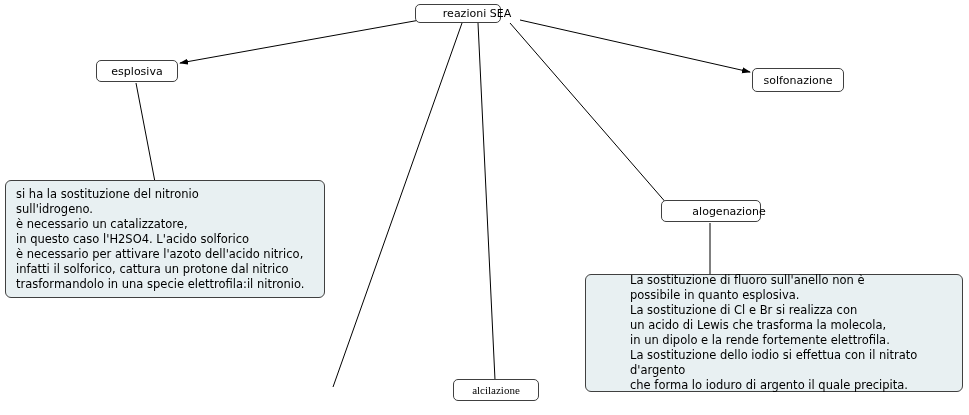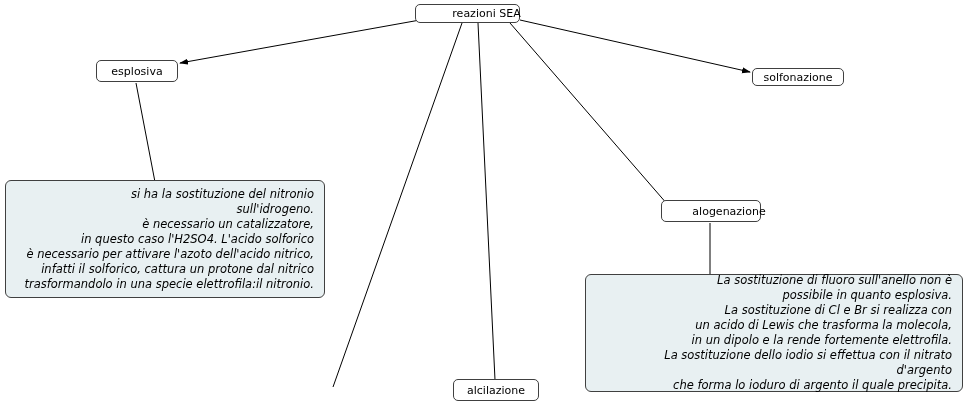--- a/index.html
+++ b/index.html
@@ -42,25 +42,24 @@
   .note {
     position: absolute;
     box-sizing: border-box;
     border: 1px solid #404040;
     border-radius: 6px;
     background: #e8f0f2;
     color: #000000;
     display: flex;
     align-items: center;
     justify-content: center;
-    text-align: right;
+    text-align: left;
     font-size: 11.5px;
     line-height: 15px;
     padding: 6px 10px;
-    font-style: italic;
   }
   .note-text {
     display: block;
     width: 100%;
     white-space: pre-line;
   }
 </style>
 </head>
 <body>
 
@@ -81,38 +80,38 @@
 
     <line x1="462" y1="23" x2="333" y2="387" stroke="#000000" stroke-width="1"></line>
 
     <line x1="478" y1="23" x2="495" y2="380" stroke="#000000" stroke-width="1"></line>
 
     <line x1="136" y1="83" x2="155" y2="182" stroke="#000000" stroke-width="1"></line>
 
     <line x1="710" y1="223" x2="710" y2="275" stroke="#000000" stroke-width="1"></line>
   </svg>
 
-  <div class="node" style="left:415px; top:4px; width:105px; height:19px;padding-left:46px;">
+  <div class="node" style="left:415px; top:4px; width:86px; height:19px;padding-left:46px;">
     <span>reazioni SEA</span>
   </div>
 
   <div class="node" style="left:96px; top:60px; width:82px; height:22px;">
     <span>esplosiva</span>
   </div>
 
-  <div class="node" style="left:752px; top:68px; width:92px; height:18px;">
+  <div class="node" style="left:752px; top:68px; width:92px; height:24px;">
     <span>solfonazione</span>
   </div>
 
   <div class="node" style="left:661px; top:200px; width:100px; height:22px;padding-left:44px;">
     <span>alogenazione</span>
   </div>
 
 
-  <div class="node" style="left:453px; top:379px; width:86px; height:22px;">
+  <div class="node" style="left:453px; top:379px; width:86px; height:22px;font-family:Liberation Serif, serif;">
     <span>alcilazione</span>
   </div>
 
   <div class="note" style="left:5px; top:180px; width:320px; height:118px;">
     <span class="note-text">si ha la sostituzione del nitronio
 sull'idrogeno.
 è necessario un catalizzatore,
 in questo caso l'H2SO4. L'acido solforico
 è necessario per attivare l'azoto dell'acido nitrico,
 infatti il solforico, cattura un protone dal nitrico

